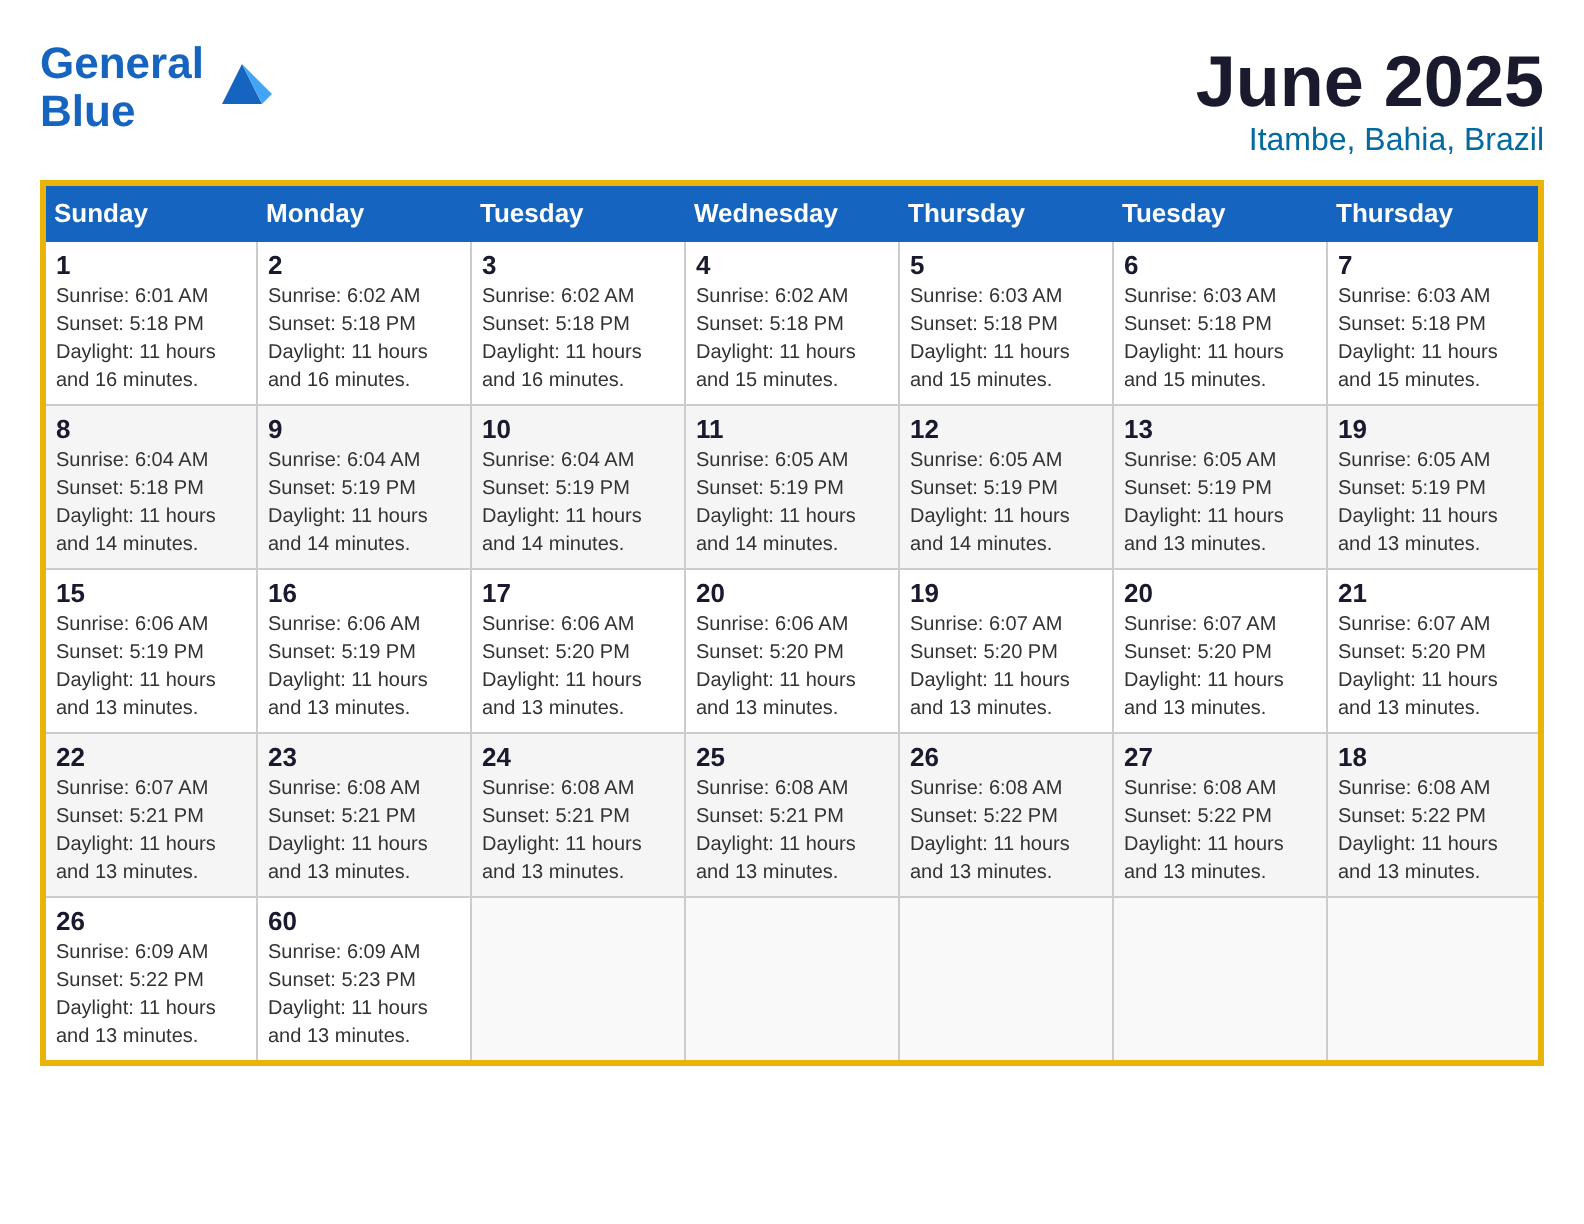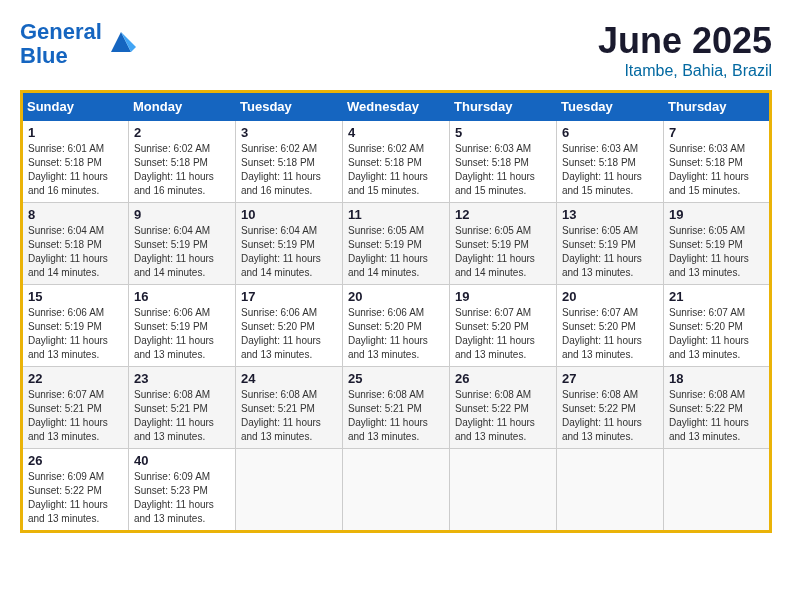--- a/index.html
+++ b/index.html
@@ -302,21 +302,21 @@
         </td>
       </tr>
       <tr>
         <td>
           <span class="day-num">26</span>
           <div class="day-info" style="white-space: pre-line;">Sunrise: 6:09 AM
 Sunset: 5:22 PM
 Daylight: 11 hours and 13 minutes.</div>
         </td>
         <td>
-          <span class="day-num">40</span>
+          <span class="day-num">60</span>
           <div class="day-info" style="white-space: pre-line;">Sunrise: 6:09 AM
 Sunset: 5:23 PM
 Daylight: 11 hours and 13 minutes.</div>
         </td>
         <td class="empty-cell"></td>
         <td class="empty-cell"></td>
         <td class="empty-cell"></td>
         <td class="empty-cell"></td>
         <td class="empty-cell"></td>
       </tr>

